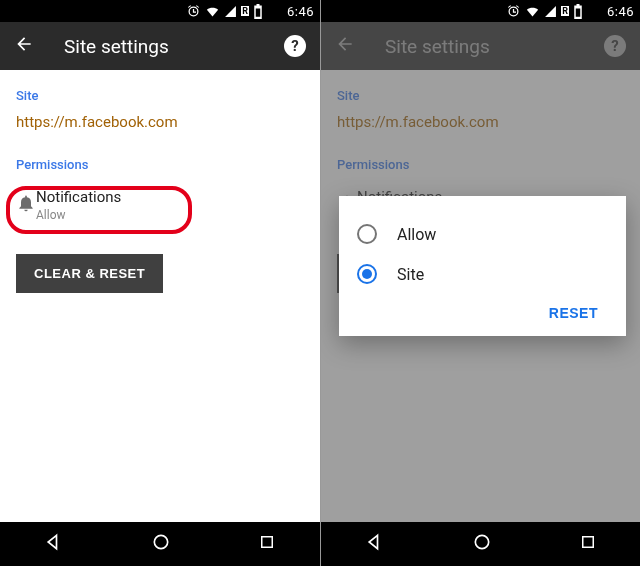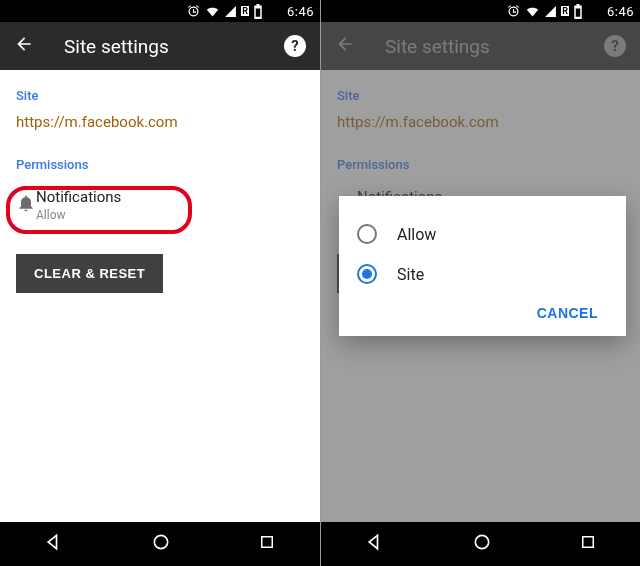--- a/index.html
+++ b/index.html
@@ -289,21 +289,21 @@
   <div class="dialog">
     <div class="radio-row">
       <span class="radio"></span>
       <span>Allow</span>
     </div>
     <div class="radio-row">
       <span class="radio selected"></span>
       <span>Site</span>
     </div>
     <div class="dialog-actions">
-      <button class="dialog-cancel">CANCEL</button>
+      <button class="dialog-cancel">RESET</button>
     </div>
   </div>
 
   <div class="nav-bar">
     <span><svg width="20" height="20" viewBox="0 0 24 24" fill="none" stroke="#fff" stroke-width="2">
           <path d="M15 4 L5 12 L15 20 Z" fill="none"></path>
         </svg></span>
     <span><svg width="20" height="20" viewBox="0 0 24 24" fill="none" stroke="#fff" stroke-width="2">
           <circle cx="12" cy="12" r="8"></circle>
         </svg></span>

